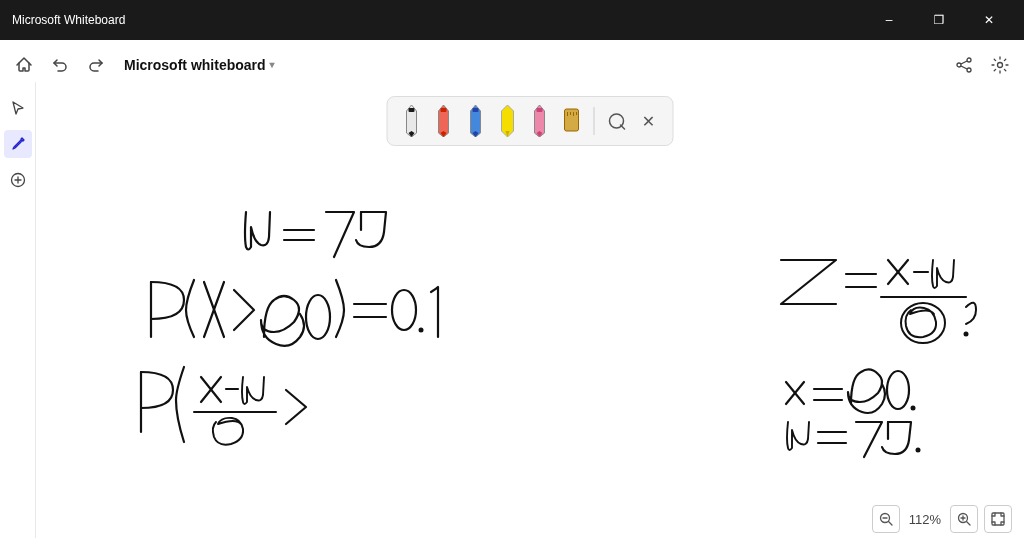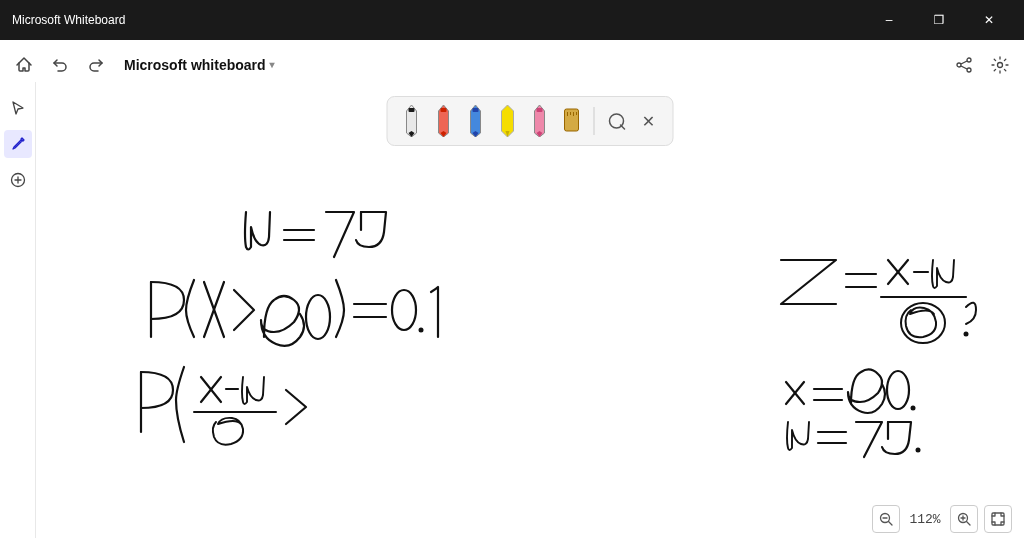--- a/index.html
+++ b/index.html
@@ -112,21 +112,21 @@
       gap: 6px;
       padding: 0 12px;
       background: transparent;
     }
     .zoom-btn {
       width: 28px; height: 28px; display: flex; align-items: center; justify-content: center;
       border: 1px solid #ccc; border-radius: 4px; cursor: pointer; background: #fff;
       font-size: 14px; color: #555;
     }
     #zoom-level {
-      font-size: 13px; color: #444; min-width: 38px; text-align: center; font-family: Liberation Mono, monospace;
+      font-size: 13px; color: #444; min-width: 38px; text-align: center;
     }
     .fit-btn {
       width: 28px; height: 28px; display: flex; align-items: center; justify-content: center;
       border: 1px solid #ccc; border-radius: 4px; cursor: pointer; background: #fff;
       font-size: 14px; color: #555;
     }
 
     
     #whiteboard-content {
       position: absolute;

